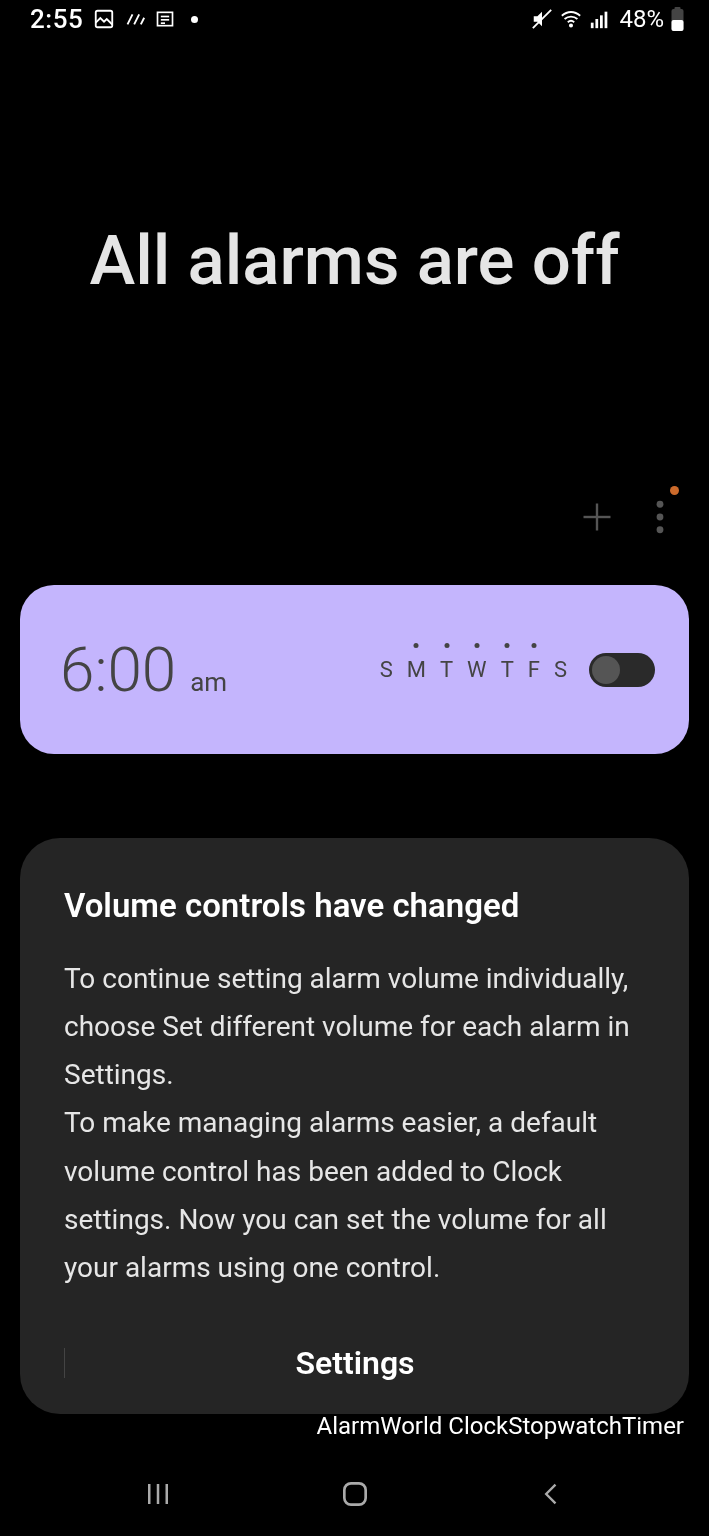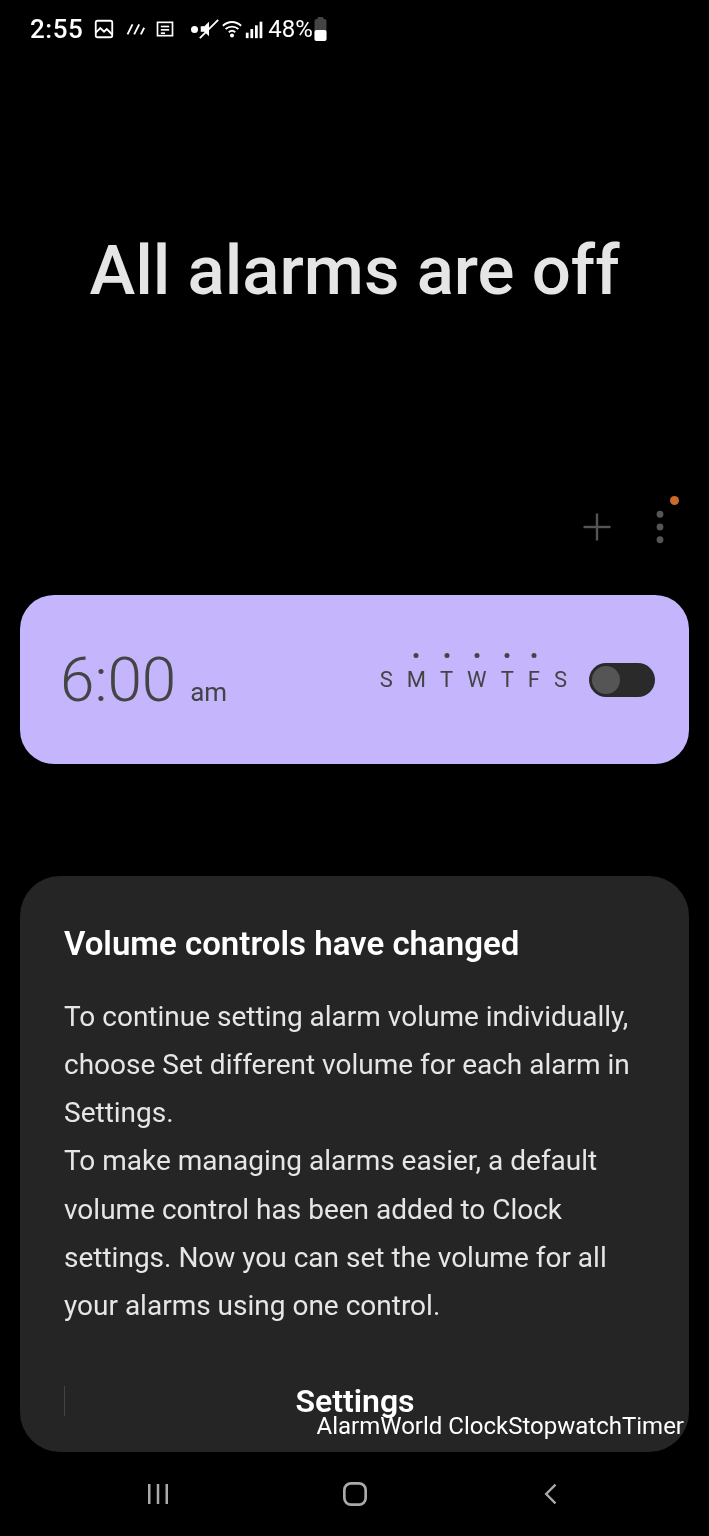--- a/index.html
+++ b/index.html
@@ -1,23 +1,23 @@
 <!DOCTYPE html>
 <html><head>
 <meta charset="utf-8">
 <style>
   * { margin: 0; padding: 0; box-sizing: border-box; }
   html, body { width: 709px; height: 1536px; background: #000; font-family: -apple-system, BlinkMacSystemFont, "Segoe UI", Roboto, sans-serif; color: #fff; overflow: hidden; }
   
   
-  .status-bar { display: flex; align-items: center; padding: 14px 24px 6px 30px; font-size: 26px; }
+  .status-bar { display: flex; justify-content: space-between; align-items: center; padding: 4px 24px 6px 30px; font-size: 26px; }
   .status-left { display: flex; align-items: center; gap: 10px; }
   .status-left .time { font-weight: 500; letter-spacing: 0.5px; }
   .status-icon { display: inline-flex; align-items: center; justify-content: center; }
-  .status-right { display: flex; align-items: center; }
+  .status-right { display: flex; align-items: center; gap: 6px; }
   .battery-text { font-size: 24px; margin-left: 2px; }
   .dot-indicator { width: 7px; height: 7px; border-radius: 50%; background: #fff; margin-left: 6px; }
   
   
   .hero-title { text-align: center; margin-top: 180px; font-size: 69px; font-weight: 500; color: #e5e5e5; }
   
   
   .toolbar { display: flex; justify-content: flex-end; align-items: center; gap: 40px; margin-top: 198px; padding: 0 44px; position: relative; }
   .toolbar .plus, .toolbar .more { color: #555; cursor: pointer; }
   .more-wrap { position: relative; }
@@ -28,21 +28,21 @@
   .alarm-time { display: flex; align-items: baseline; gap: 14px; }
   .alarm-time .hhmm { font-size: 62px; font-weight: 300; color: #444; letter-spacing: 0; }
   .alarm-time .ampm { font-size: 26px; color: #444; }
   .alarm-days { display: flex; gap: 14px; font-size: 22px; color: #444; position: relative; }
   .alarm-days .day { position: relative; }
   .alarm-days .day.active::before { content:""; position: absolute; top: -14px; left: 50%; transform: translateX(-50%); width: 5px; height: 5px; border-radius: 50%; background: #444; }
   .toggle { width: 66px; height: 34px; border-radius: 17px; background: #2a2a2a; position: relative; margin-left: 22px; flex-shrink: 0; }
   .toggle .knob { position: absolute; top: 3px; left: 3px; width: 28px; height: 28px; border-radius: 50%; background: #555; }
   
   
-  .dialog { position: absolute; left: 20px; right: 20px; top: 876px; background: #252525; border-radius: 40px; padding: 48px 44px 18px 44px; }
+  .dialog { position: absolute; left: 20px; right: 20px; top: 838px; background: #252525; border-radius: 40px; padding: 48px 44px 18px 44px; }
   .dialog-title { font-size: 33px; font-weight: 600; margin-bottom: 30px; }
   .dialog-body { font-size: 28px; line-height: 1.72; color: #e6e6e6; }
   .dialog-actions { display: flex; margin-top: 38px; align-items: center; justify-content: space-around; }
   .dialog-actions .sep { width: 1px; height: 30px; background: #444; }
   .dialog-btn { flex: 1; text-align: center; font-size: 32px; font-weight: 600; padding: 14px 0; cursor: pointer; }
   
   
   .bottom-tabs { position: absolute; bottom: 96px; left: 0; right: 0; display: flex; justify-content: flex-end; color: #ffffff; font-size: 24px; padding: 0 25px; }
   
   

